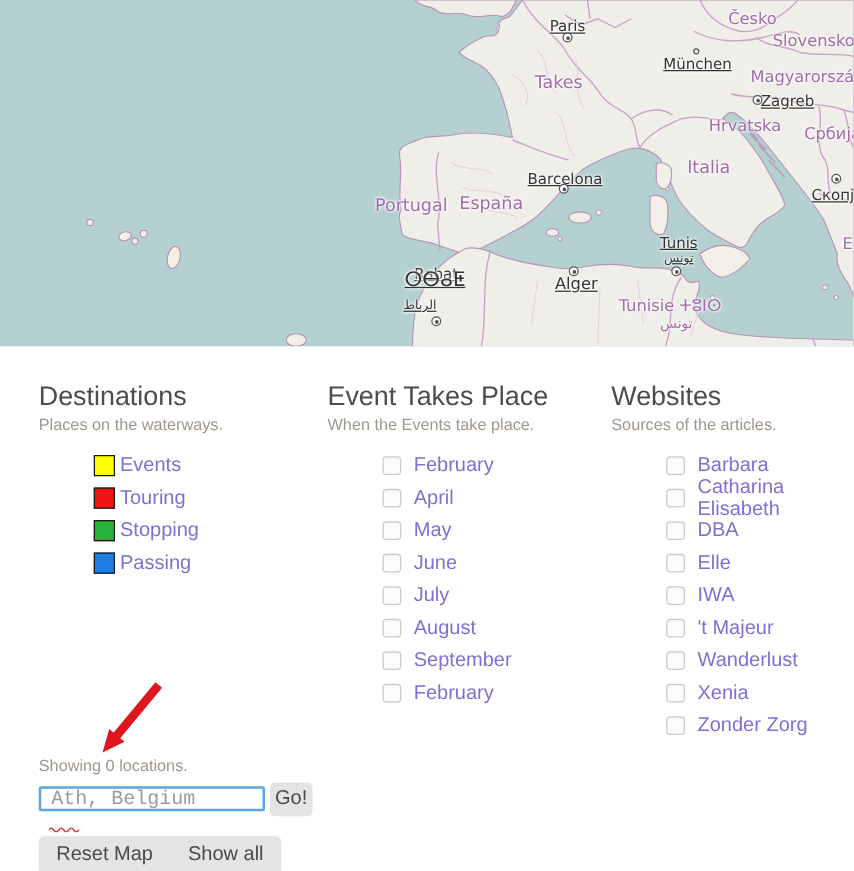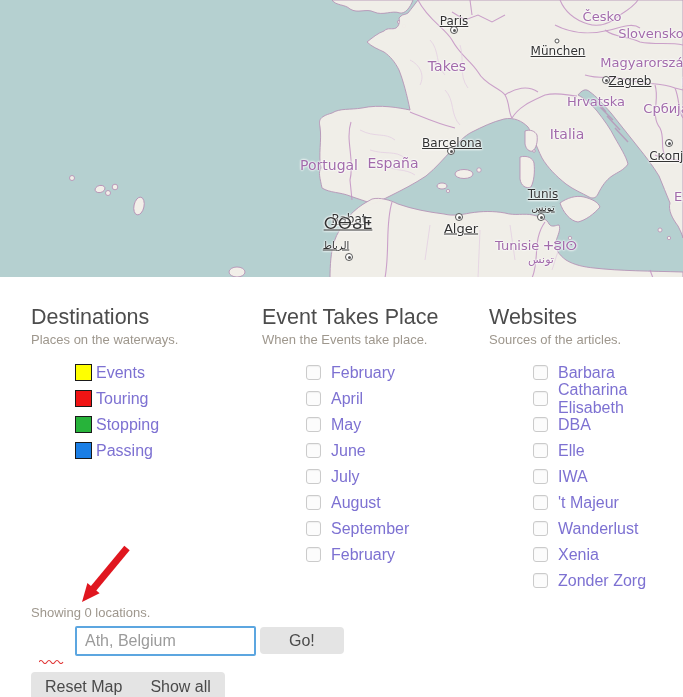--- a/index.html
+++ b/index.html
@@ -33,27 +33,27 @@
   ul.items li{height:26px;display:flex;align-items:center;padding-left:44px;}
   .swatch{width:15px;height:15px;border:1px solid #1a1a1a;margin-right:4px;flex:none;}
   .cbx{width:13px;height:13px;border:1px solid #cbcbcb;border-radius:3px;background:#fcfcfc;
        box-shadow:inset 0 1px 1px rgba(0,0,0,.05);margin-right:10px;flex:none;cursor:pointer;}
   .link{font-size:16px;color:var(--link,#7d71d2);text-decoration:none;cursor:pointer;}
 
   
   .status{margin-top:11px;font-size:13px;color:var(--subtitle,#9e978d);}
   .search-row{margin-top:6px;display:flex;align-items:center;}
   .search-box{position:relative;display:inline-block;}
-  .search-box input{box-sizing:border-box;width:181px;height:30px;border:2px solid var(--input_border,#5ca6e0);
+  .search-box input{box-sizing:border-box;width:181px;height:20px;border:2px solid var(--input_border,#5ca6e0);
        border-radius:2px;padding:0 8px;font-size:16px;color:#9b9b9b;outline:none;
-       font-family:Liberation Sans, sans-serif;background:#fff;margin-left:44px;}
+       font-family:Liberation Mono, monospace;background:#fff;}
   .squiggle{position:absolute;left:8px;top:24px;pointer-events:none;}
   .btn{background:var(--button_bg,#e4e4e4);border:none;border-radius:4px;font-size:16px;
        color:#4a4a4a;font-family:"Liberation Sans",sans-serif;cursor:pointer;}
-  .go-btn{margin-left:4px;height:27px;padding:0 29px;}
+  .go-btn{margin-left:4px;height:27px;padding:0 4px;}
   .btn-group{margin-top:16px;display:inline-flex;background:var(--button_bg,#e4e4e4);
        border-radius:4px;height:31px;align-items:center;}
   .btn-group .btn{background:transparent;height:31px;padding:0 14px;}
   .arrow{position:absolute;left:60px;top:538px;pointer-events:none;z-index:5;}
 </style>
 </head>
 <body>
 
 <div class="page">
 

